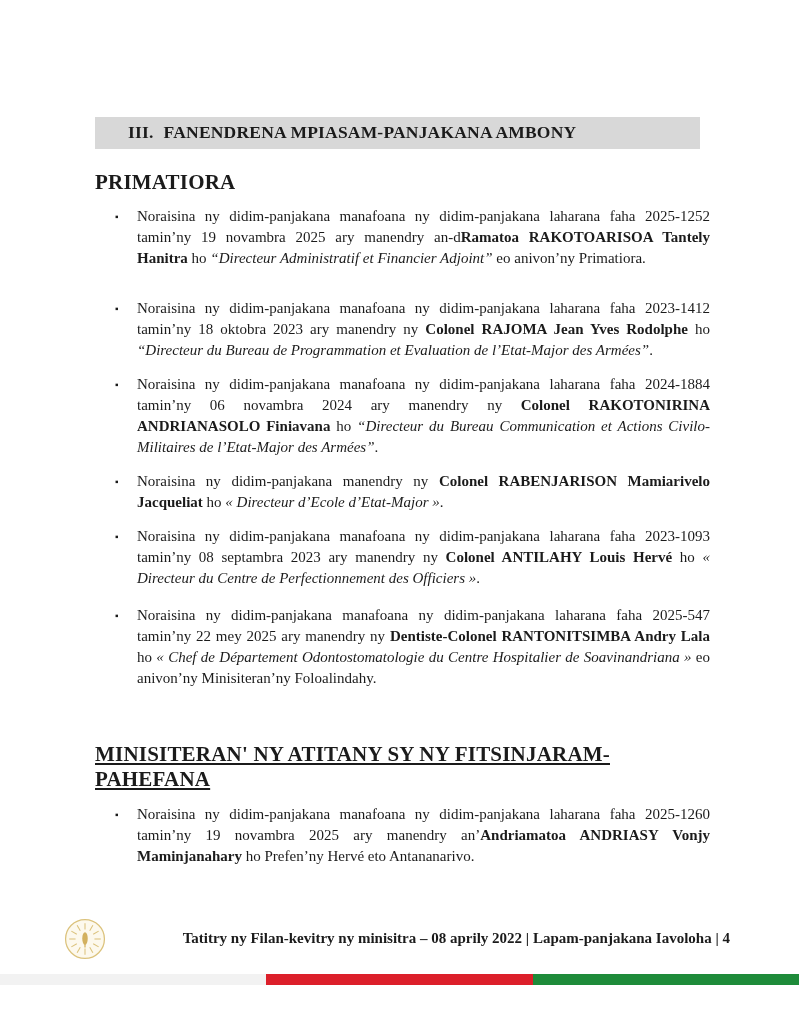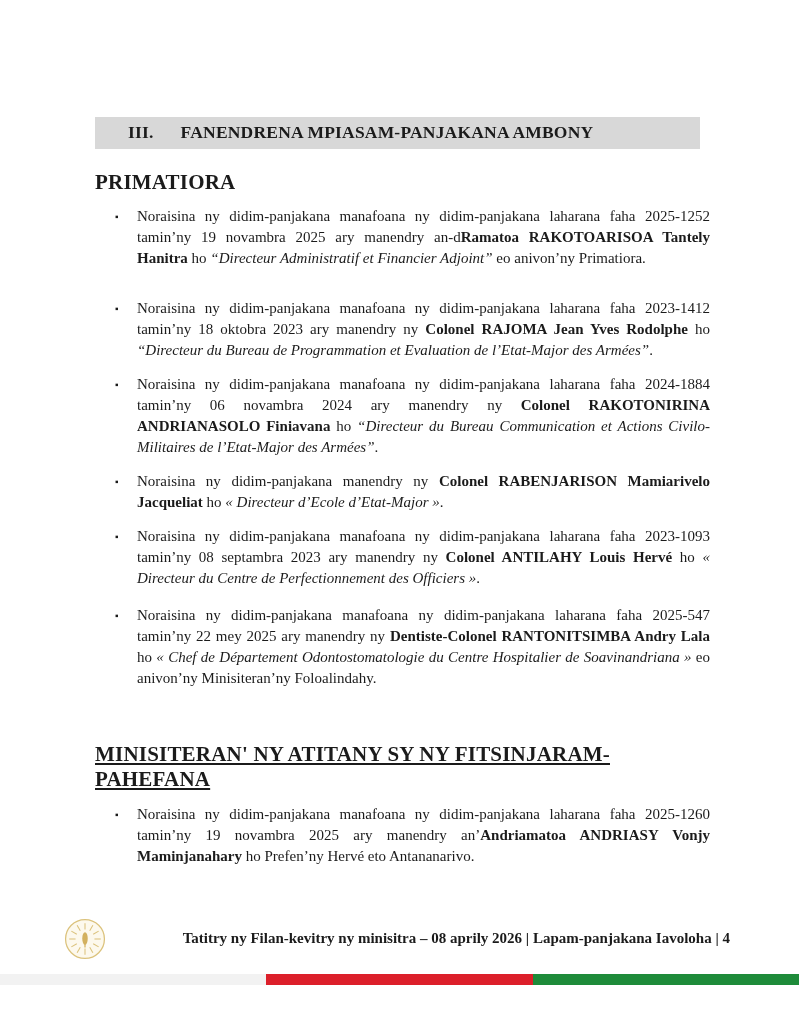--- a/index.html
+++ b/index.html
@@ -15,21 +15,21 @@
     position:absolute;
     left:95px;top:117px;
     width:615px;
   }
   .header-bar{
     width:605px;
     box-sizing:border-box;
     background:#d8d8d8;
     padding:5px 10px 6px 33px;
     display:flex;
-    gap:27px;
+    gap:10px;
     font-weight:bold;
     font-size:17.5px;
     letter-spacing:.2px;
     margin-bottom:21px;
   }
   .section-heading{
     font-weight:bold;
     font-size:21px;
     letter-spacing:.2px;
     margin:0 0 11px 0;
@@ -154,21 +154,21 @@
       <line x1="15.5" y1="12.2" x2="12.5" y2="7"></line>
       <line x1="20" y1="11" x2="20" y2="5"></line>
       <line x1="24.5" y1="12.2" x2="27.5" y2="7"></line>
       <line x1="27.8" y1="15.5" x2="33" y2="12.5"></line>
     </g>
     <ellipse cx="20" cy="19.5" rx="2.6" ry="6" fill="#cfa94e"></ellipse>
     <line x1="20" y1="23" x2="20" y2="28" stroke="#cfa94e" stroke-width="1.2"></line>
   </svg>
 
   <div class="footer-line">
-    <span>Tatitry ny Filan-kevitry ny minisitra – 08 aprily 2026 | Lapam-panjakana Iavoloha | </span><span class="pageno">4</span>
+    <span>Tatitry ny Filan-kevitry ny minisitra – 08 aprily 2022 | Lapam-panjakana Iavoloha | </span><span class="pageno">4</span>
   </div>
 
   <div class="flag-bar">
     <div class="flag-seg" style="background-color: rgb(242, 242, 242);"></div>
     <div class="flag-seg" style="background-color: rgb(220, 31, 42);"></div>
     <div class="flag-seg" style="background-color: rgb(30, 139, 58);"></div>
   </div>
 
 </div>
 

